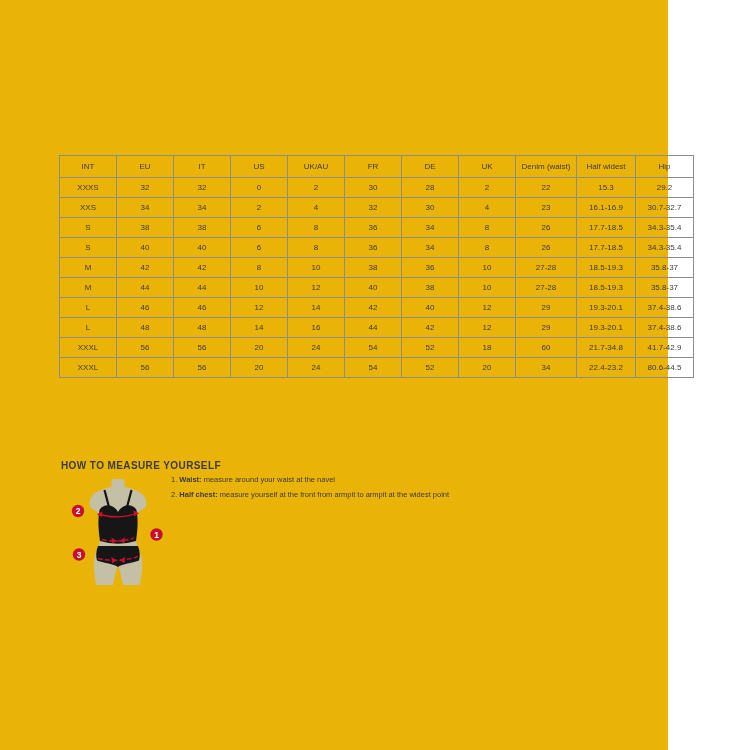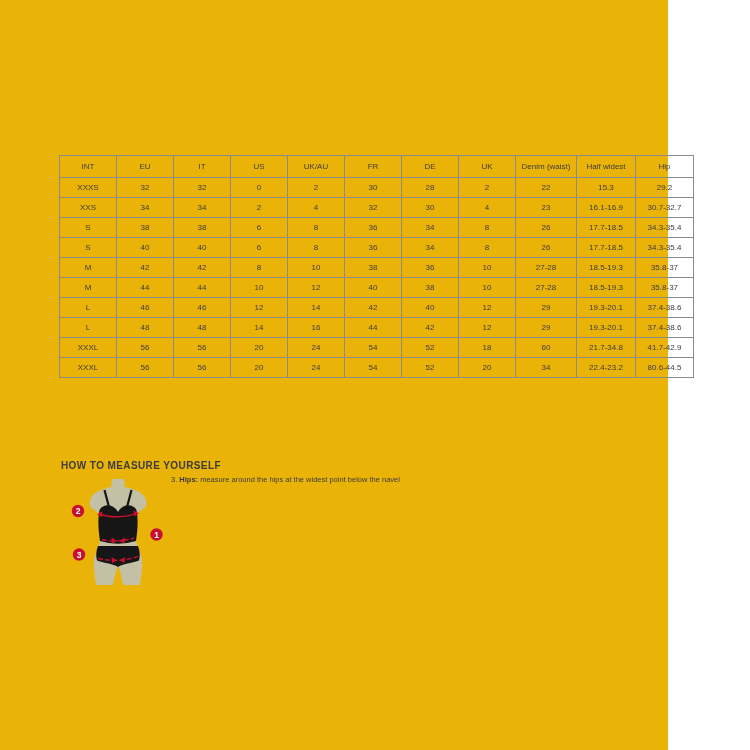--- a/index.html
+++ b/index.html
@@ -267,16 +267,17 @@
         <text x="10" y="37" font-size="8.5" font-weight="bold" fill="#ffffff" text-anchor="middle" font-family="Liberation Sans, sans-serif">2</text>
         <circle cx="88.5" cy="57.5" r="6.2" fill="#c8102e"></circle>
         <text x="88.5" y="60.5" font-size="8.5" font-weight="bold" fill="#ffffff" text-anchor="middle" font-family="Liberation Sans, sans-serif">1</text>
         <circle cx="11" cy="77.5" r="6.2" fill="#c8102e"></circle>
         <text x="11" y="80.5" font-size="8.5" font-weight="bold" fill="#ffffff" text-anchor="middle" font-family="Liberation Sans, sans-serif">3</text>
       </g>
     </svg>
   </div>
 
   <ol class="steps">
-    <li><span>3.</span> <b>Hips:</b> <span>measure around the hips at the widest point below the navel</span></li>
+    <li><span>1.</span> <b>Waist:</b> <span>measure around your waist at the navel</span></li>
+    <li><span>2.</span> <b>Half chest:</b> <span>measure yourself at the front from armpit to armpit at the widest point</span></li>
   </ol>
 
 </div>
 
 </body></html>

